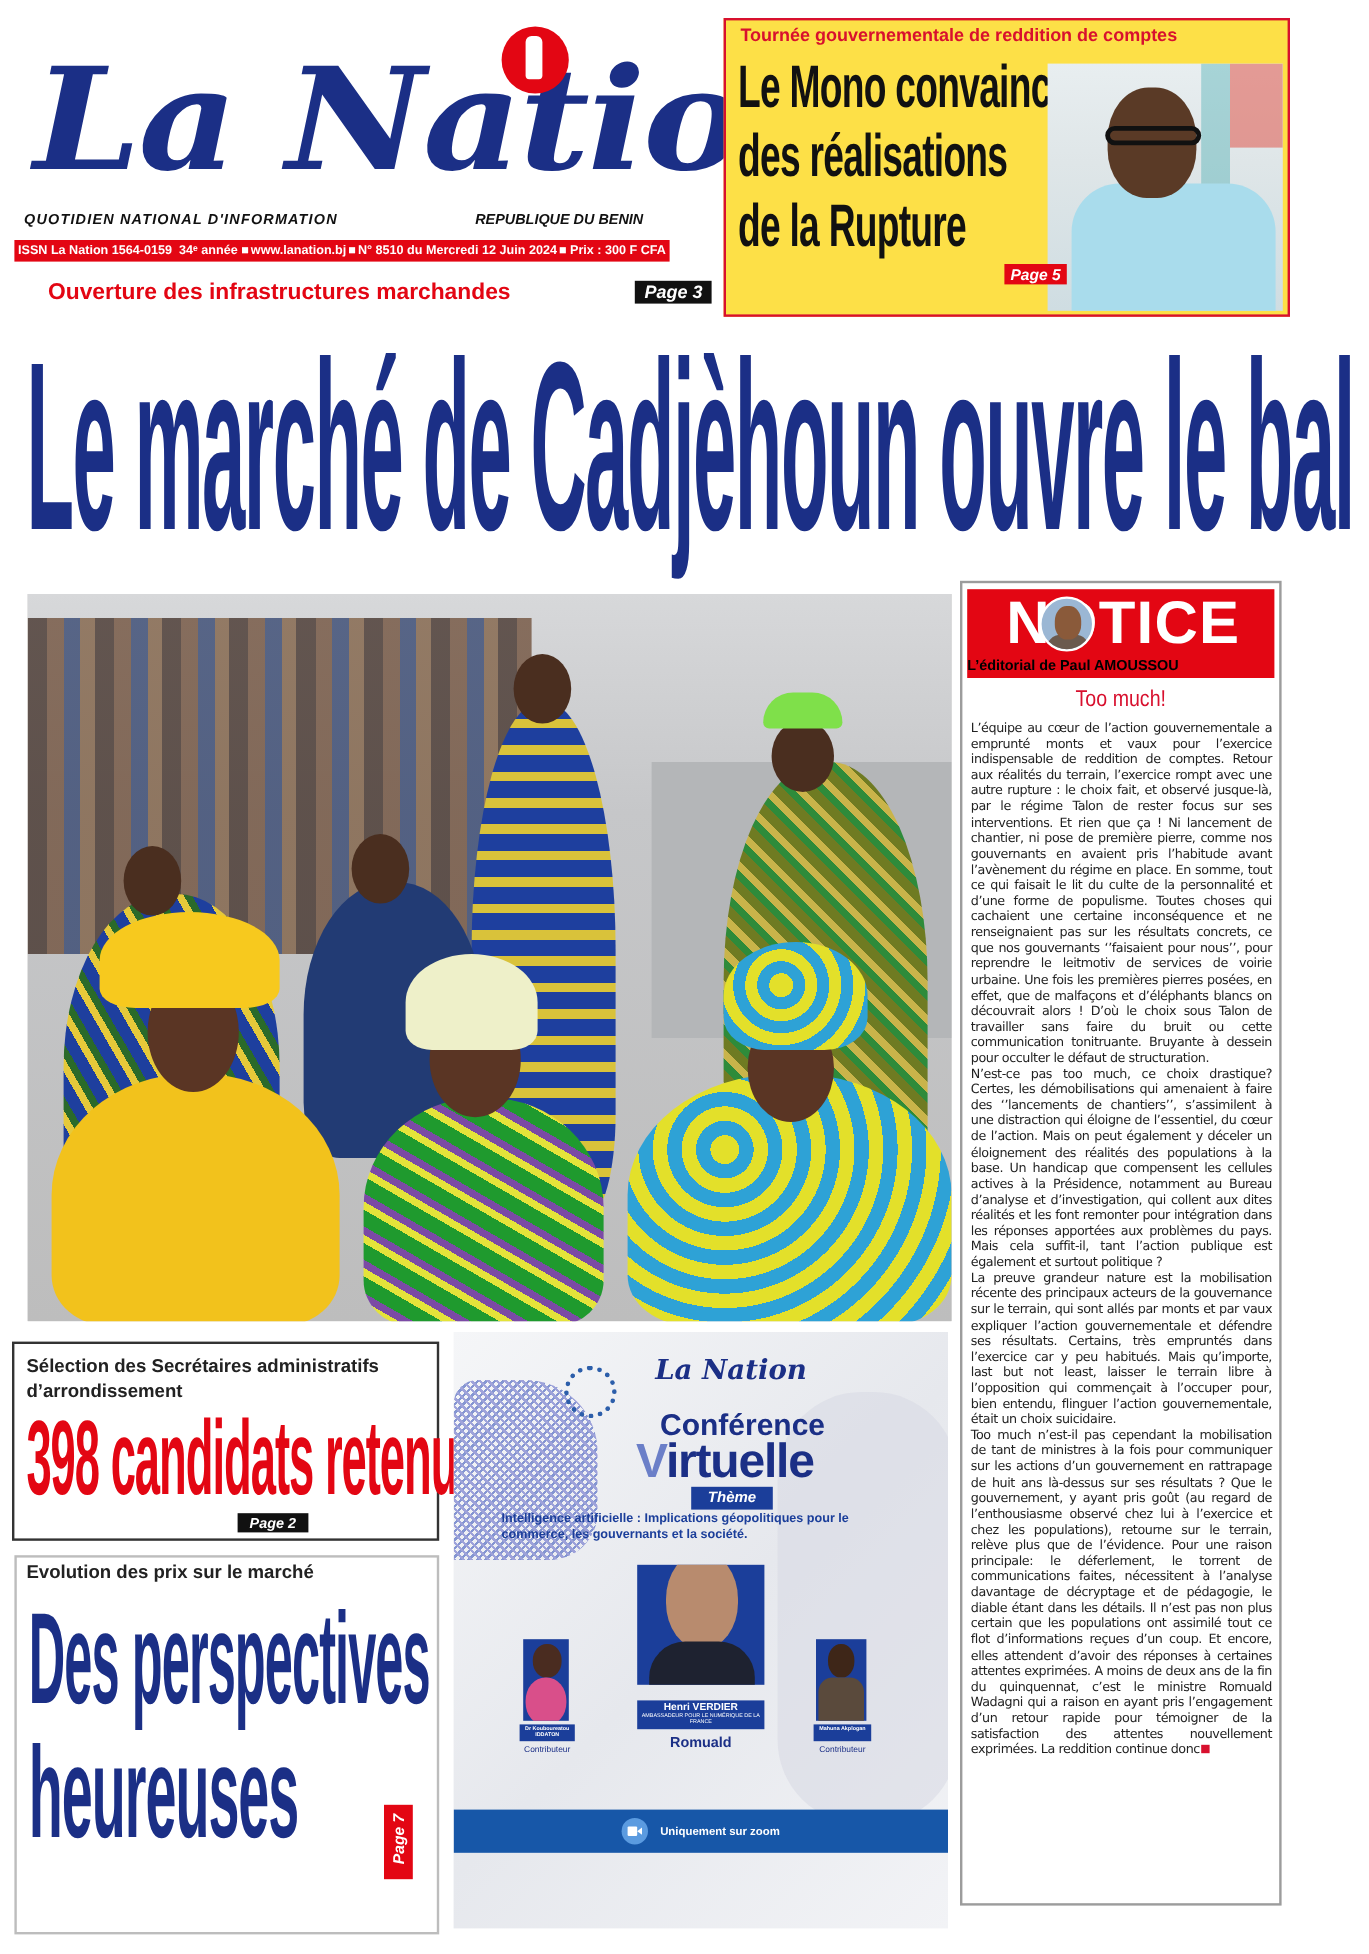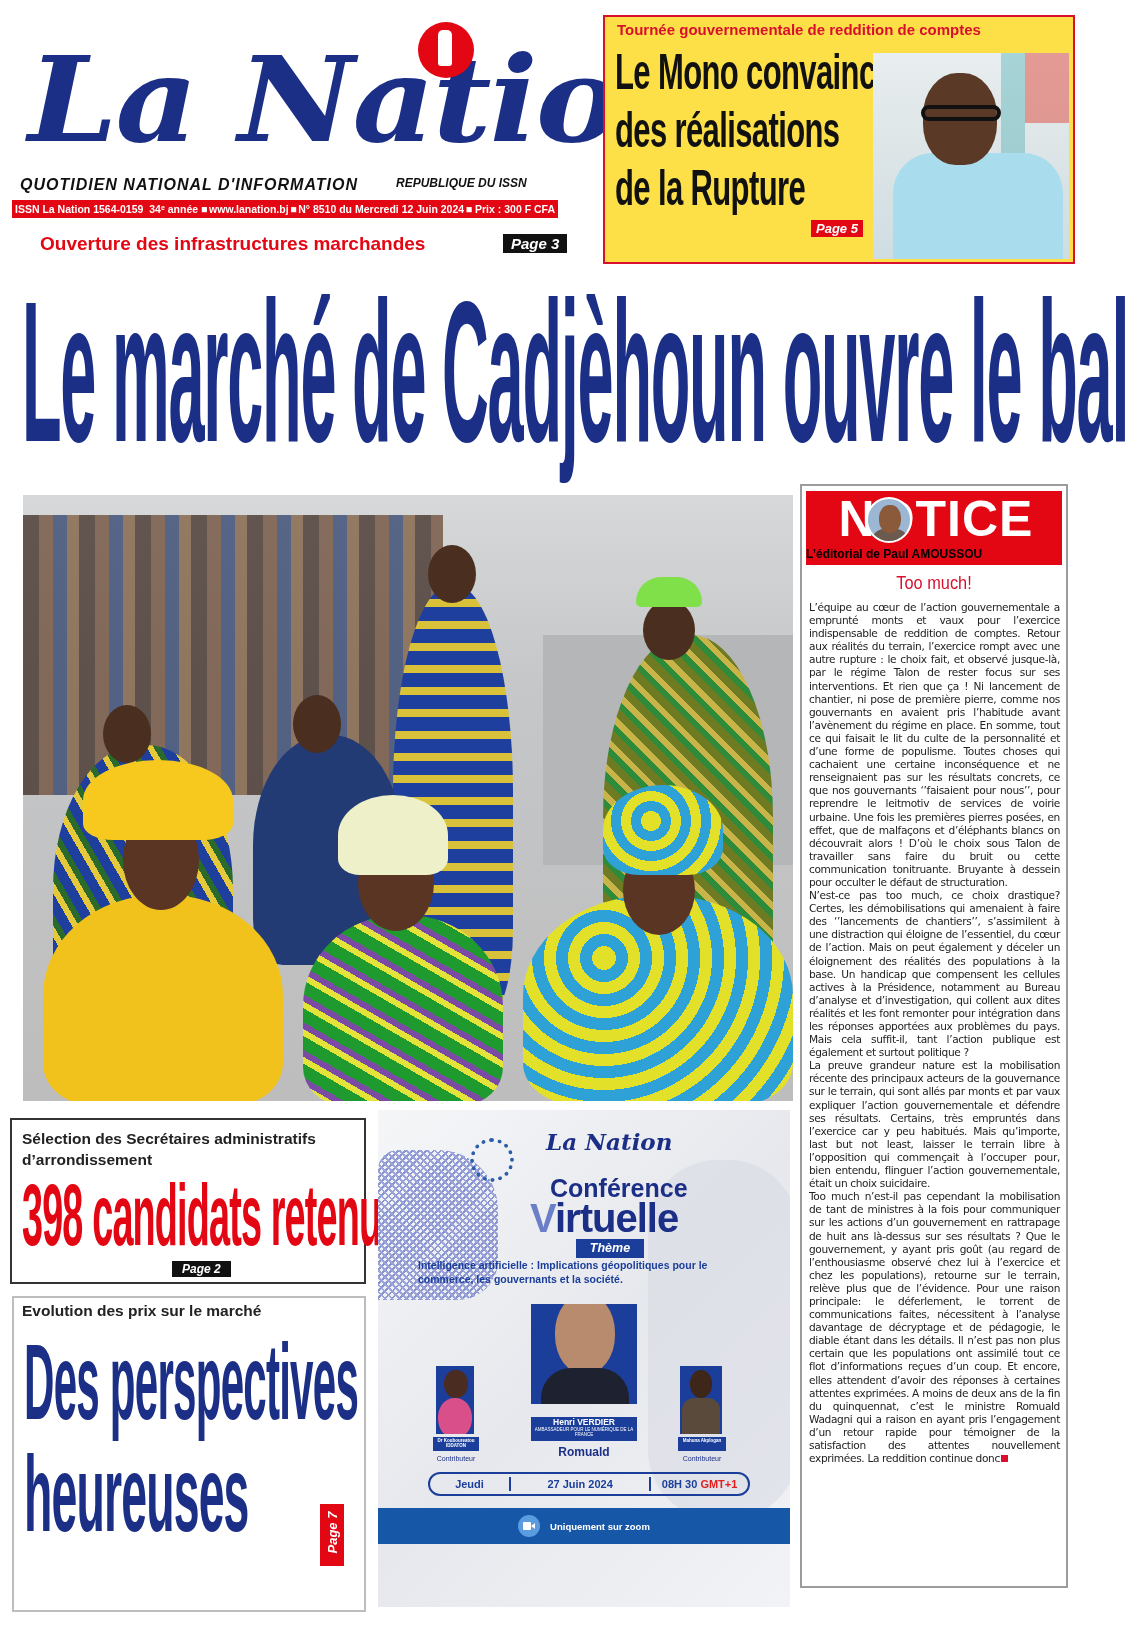--- a/index.html
+++ b/index.html
@@ -6,27 +6,27 @@
   html, body { width: 1141px; height: 1628px; background: #ffffff; overflow: hidden; }
   body { position: relative; font-family: "Liberation Sans", sans-serif; color: #111; }
 
   .abs { position: absolute; }
 
   
   .logo { left: 28px; top: 22px; width: 520px; height: 150px; }
   .logo-text { position: absolute; left: 0; top: 8px; font-family: "DejaVu Serif", serif; font-weight: bold; font-style: italic; color: #1b2f86; font-size: 118px; letter-spacing: -2px; transform: scaleX(1.08); transform-origin: left top; white-space: nowrap; }
   .logo-dot { position: absolute; left: 390px; top: 0; width: 56px; height: 56px; border-radius: 50%; background: #e30613; }
   .logo-dot-map { position: absolute; left: 20px; top: 8px; width: 14px; height: 36px; background: #fff; border-radius: 5px 5px 3px 3px; }
-  .tagline-left { left: 20px; top: 176px; font-size: 16px; font-weight: bold; font-style: italic; letter-spacing: 1px; color: #111; }
+  .tagline-left { left: 20px; top: 176px; font-size: 12px; font-weight: bold; font-style: italic; letter-spacing: 1px; color: #111; }
   .tagline-right { left: 396px; top: 176px; font-size: 12px; font-weight: bold; font-style: italic; color: #111; }
   .info-bar { left: 12px; top: 200px; width: 546px; height: 18px; background: #e30613; color: #fff; font-size: 10.5px; font-weight: bold; display: flex; align-items: center; justify-content: space-between; padding: 0 3px; white-space: nowrap; }
   .info-bar span { display: inline-block; }
 
   .kicker-main { left: 40px; top: 233px; color: #e30613; font-size: 19px; font-weight: bold; }
-  .page-tag { background: #111; color: #fff; font-style: italic; font-weight: bold; font-size: 15px; padding: 1px 8px; }
+  .page-tag { background: #111; color: #fff; font-style: italic; font-weight: bold; font-size: 15px; padding: 1px 8px; margin-left: 26px; }
   .page-tag.red { background: #e30613; font-size: 13px; padding: 1px 5px; }
 
   
   .teaser { left: 603px; top: 15px; width: 472px; height: 249px; border: 2px solid #d8102e; background: #fde047; }
   .teaser-kicker { position: absolute; left: 12px; top: 4px; color: #d8102e; font-size: 15px; font-weight: bold; white-space: nowrap; }
   .teaser-headline { position: absolute; left: 10px; top: 26px; width: 250px; font-weight: bold; color: #111; }
   .teaser-line { display: block; font-size: 50px; line-height: 58px; transform: scaleX(0.62); transform-origin: left top; white-space: nowrap; letter-spacing: -1px; }
   .teaser-photo { position: absolute; left: 268px; top: 36px; width: 196px; height: 206px; background: linear-gradient(180deg, #e8eef0 0%, #dfe6e8 40%, #cfdde2 100%); overflow: hidden; }
   .teaser-photo .head { position: absolute; left: 50px; top: 20px; width: 74px; height: 92px; background: #5a3a26; border-radius: 46% 46% 44% 44%; }
   .teaser-photo .glasses { position: absolute; left: 48px; top: 52px; width: 80px; height: 16px; border: 4px solid #111; border-radius: 8px; }
@@ -99,21 +99,21 @@
 </head>
 <body>
 
 <div class="abs logo">
   <div class="logo-text">La Nation</div>
   <div class="logo-dot">
       <div class="logo-dot-map"></div>
     </div>
 </div>
 <div class="abs tagline-left">QUOTIDIEN  NATIONAL  D'INFORMATION</div>
-<div class="abs tagline-right">REPUBLIQUE DU ISSN</div>
+<div class="abs tagline-right">REPUBLIQUE DU BENIN</div>
 <div class="abs info-bar">
   <span><span>ISSN La Nation 1564-0159</span>&nbsp;&nbsp;<span>34ᵉ année ■</span></span>
   <span>www.lanation.bj</span>
   <span>■</span>
   <span>N° 8510 du Mercredi 12 Juin 2024</span>
   <span>■ Prix : 300 F CFA</span>
 </div>
 
 <div class="abs teaser">
   <div class="teaser-kicker">Tournée gouvernementale de reddition de comptes</div>
@@ -223,24 +223,17 @@
   </div>
   <div class="conf-role" style="left:153px; top:335px; width:106px; font-size:12px; font-weight:bold;">Romuald</div>
 
   <div class="conf-speaker" style="left:302px; top:256px; width:42px; height:68px;">
     <div class="conf-face" style="left:10px; top:4px; width:22px; height:28px; background:#3e2618;"></div>
     <div class="conf-face" style="left:2px; top:32px; width:38px; height:40px; background:#5a4a3c; border-radius:12px 12px 0 0;"></div>
   </div>
   <div class="conf-card" style="left:300px; top:327px; width:48px; height:14px; font-size:4.5px; line-height:6px; padding-top:1px;"><span>Mahuna Akplogan</span></div>
   <div class="conf-role" style="left:296px; top:345px; width:56px;">Contributeur</div>
 
-  <div class="conf-date-bar">
-    <div class="cell" style="width:80px;">Jeudi</div>
-    <div class="sep"></div>
-    <div class="cell" style="width:140px;">27 Juin 2024</div>
-    <div class="sep"></div>
-    <div class="cell" style="width:98px;"><span>08H 30</span> <span class="gmt">GMT+1</span></div>
-  </div>
   <div class="conf-footer">
     <span class="zoom-icon"></span>
     <span>Uniquement sur zoom</span>
   </div>
 </div>
 
 </body></html>

